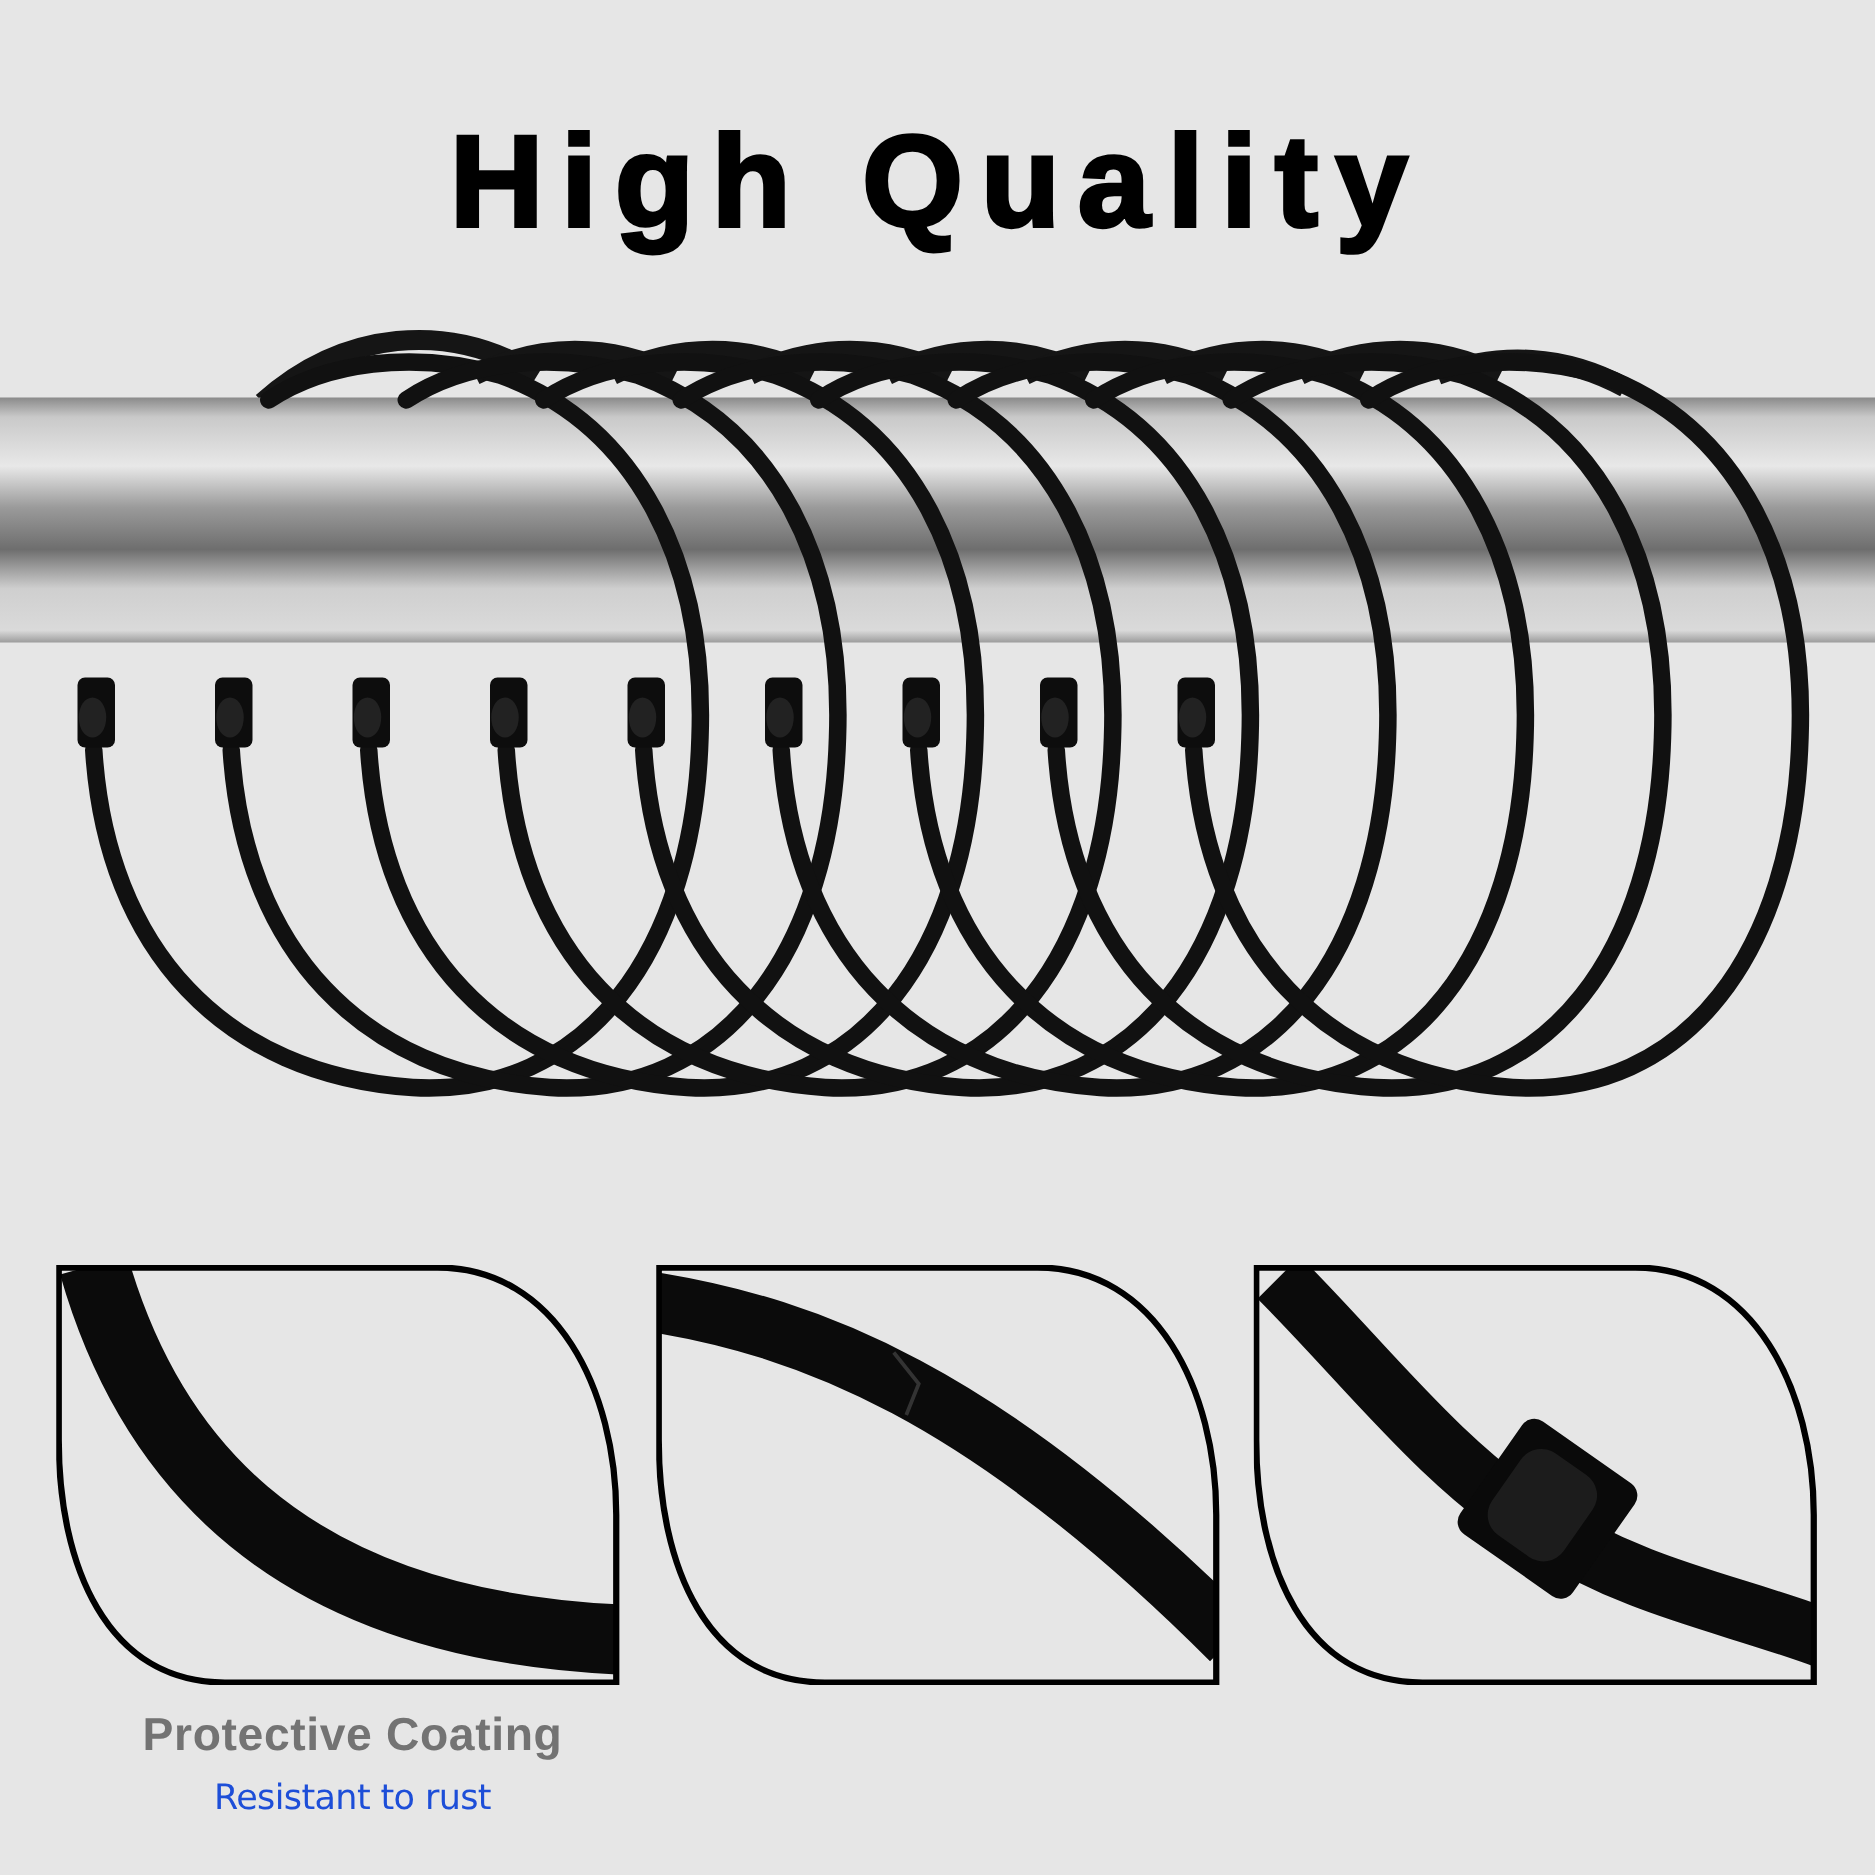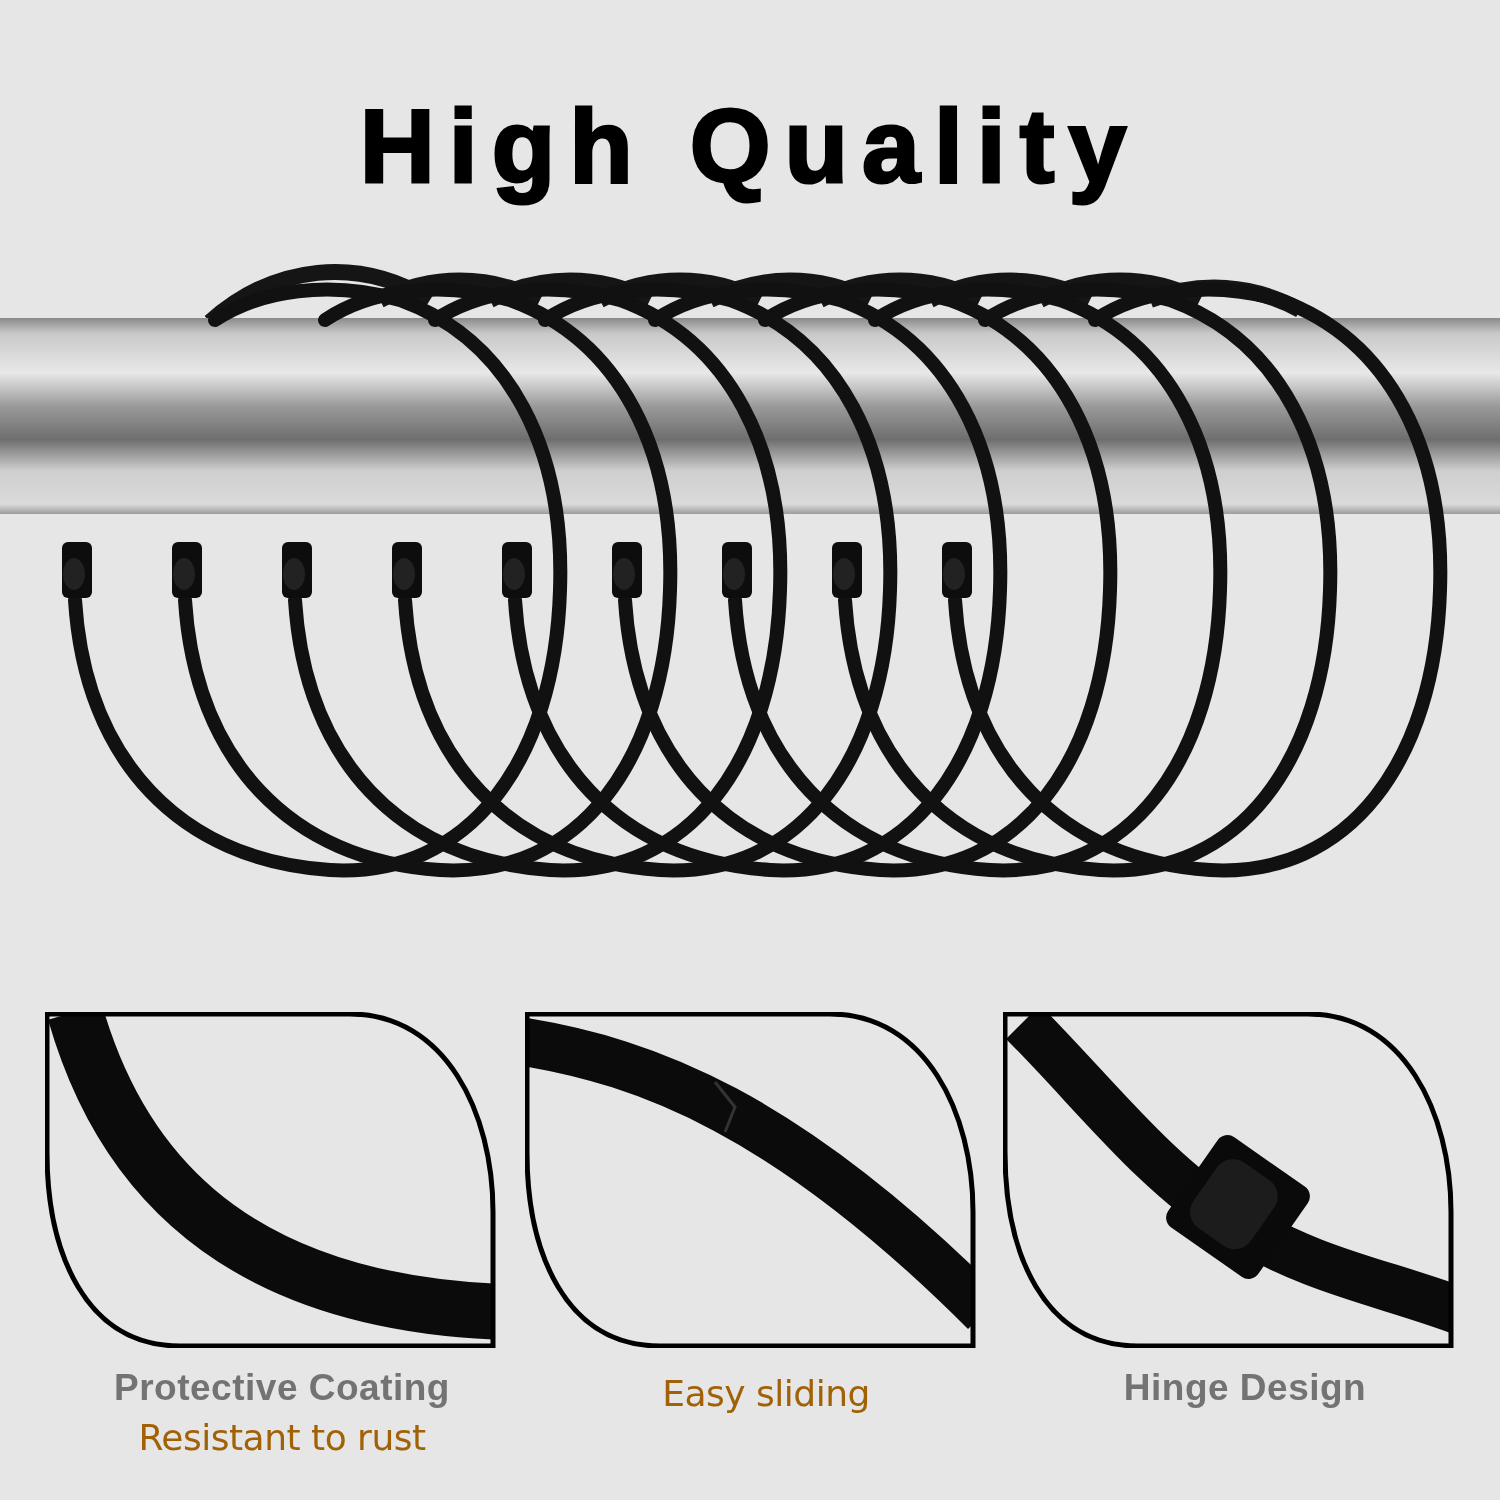--- a/index.html
+++ b/index.html
@@ -3,21 +3,21 @@
 <meta charset="utf-8">
 <style>
   html,body{margin:0;padding:0;}
   body{width:1500px;height:1500px;background:#e6e6e6;position:relative;overflow:hidden;font-family:"Liberation Sans",sans-serif;}
   .title{position:absolute;left:0;top:38px;width:1500px;text-align:center;font-family:"Liberation Sans",sans-serif;font-weight:900;font-size:104px;letter-spacing:14px;color:#000;-webkit-text-stroke:3px #000;line-height:120px;margin-top:48px;}
   .hero{position:absolute;left:0;top:260px;width:1500px;height:660px;}
   .card{position:absolute;top:1012px;width:450px;height:334px;}
   .card svg{display:block;}
   .feature{position:absolute;top:1366px;width:500px;text-align:center;}
   .feature .ft{font-family:"Liberation Sans",sans-serif;font-weight:bold;font-size:37px;color:#737373;letter-spacing:0.5px;line-height:44px;}
-  .feature .fs{font-family:"DejaVu Sans",sans-serif;font-size:36px;color:#a16207;margin-top:8px;line-height:40px;letter-spacing:-0.5px;}
+  .feature .fs{font-family:"DejaVu Sans",sans-serif;font-size:28px;color:#1d4ed8;margin-top:8px;line-height:40px;letter-spacing:-0.5px;}
 </style>
 </head>
 <body>
 
 <div class="title">High Quality</div>
 
 <div class="hero">
   <svg width="1500" height="660" viewBox="0 260 1500 660" xmlns="http://www.w3.org/2000/svg">
     <defs>
       <linearGradient id="rodGrad" x1="0" y1="0" x2="0" y2="1">
@@ -144,17 +144,15 @@
     </g>
     <path d="M2 2 L305 2 C400 2 448 100 448 200 L448 334 L135 334 C40 334 2 240 2 140 Z" fill="none" stroke="#000" stroke-width="5"></path>
   </svg>
 </div>
 
 <div class="feature" style="left:32px;">
   <div class="ft">Protective Coating</div>
   <div class="fs">Resistant to rust</div>
 </div>
 <div class="feature" style="left:516px;">
-  <div class="fs">Easy sliding</div>
 </div>
 <div class="feature" style="left:995px;">
-  <div class="ft">Hinge Design</div>
 </div>
 
 </body></html>

